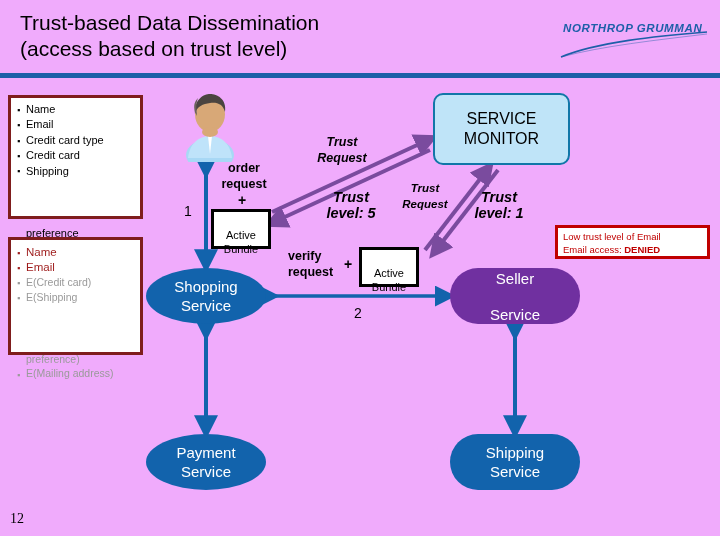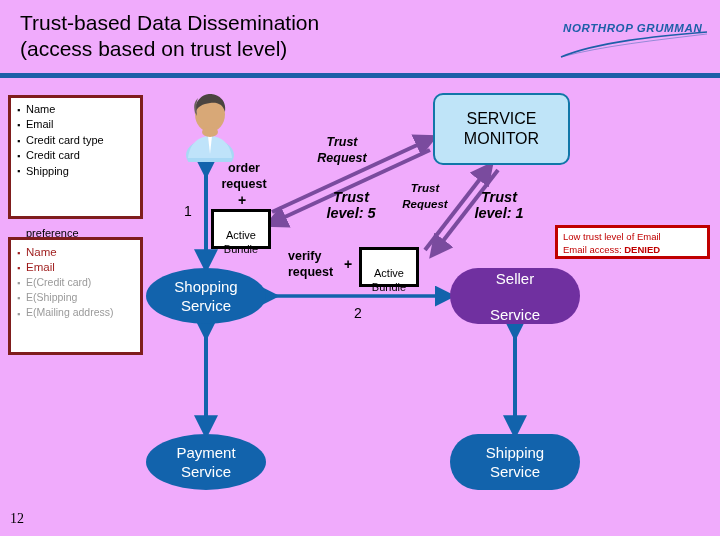--- a/index.html
+++ b/index.html
@@ -273,20 +273,21 @@
       <li>Mailing address</li>
     </ul>
   </div>
 
   <div class="redbox" id="pii-box-2">
     <ul class="bullets">
       <li class="clear-item">Name</li>
       <li class="clear-item">Email</li>
       <li class="enc-item">E(Credit card)</li>
       <li class="enc-item">E(Shipping</li>
+      <li class="enc-item cont">preference)</li>
       <li class="enc-item">E(Mailing address)</li>
     </ul>
   </div>
 
   <svg id="user-avatar" viewBox="0 0 56 70">
     <ellipse cx="28" cy="63" rx="24" ry="16" fill="#a8d8f5"></ellipse>
     <path d="M6 66 C8 50 18 44 28 44 C38 44 48 50 50 66 Z" fill="#bfe3fa"></path>
     <path d="M26 44 L28 62 L30 44 Z" fill="#ffffff"></path>
     <ellipse cx="28" cy="22" rx="15" ry="18" fill="#d8a877"></ellipse>
     <path d="M13 22 C12 7 22 2 28 2 C35 2 45 7 43 20 C41 12 35 10 28 11 C21 12 15 14 13 22 Z" fill="#4b4440"></path>

